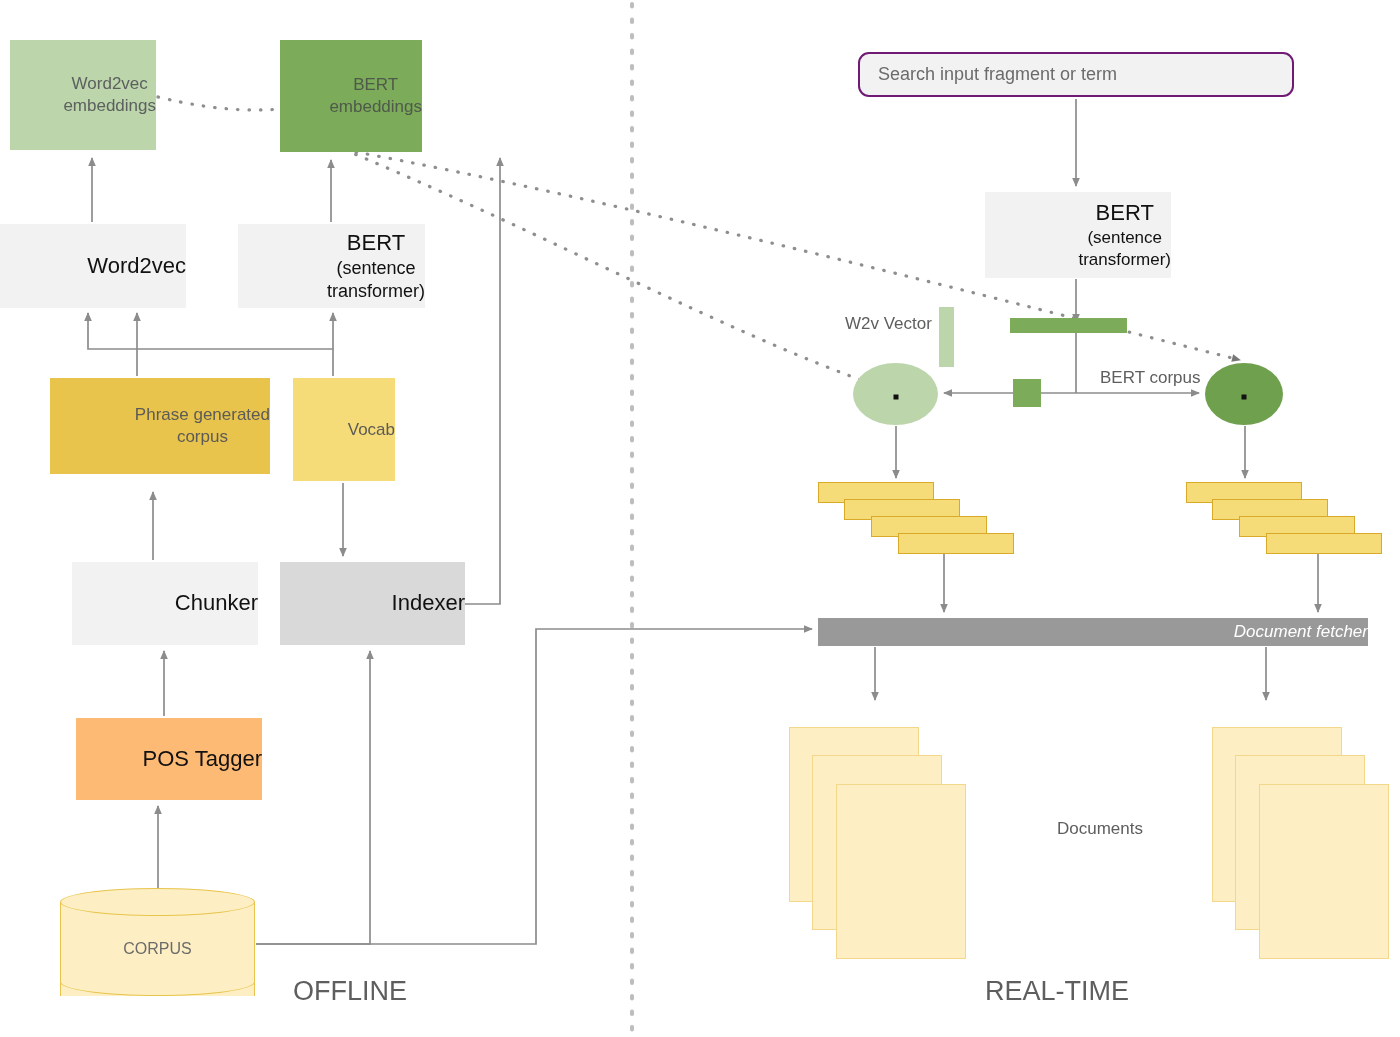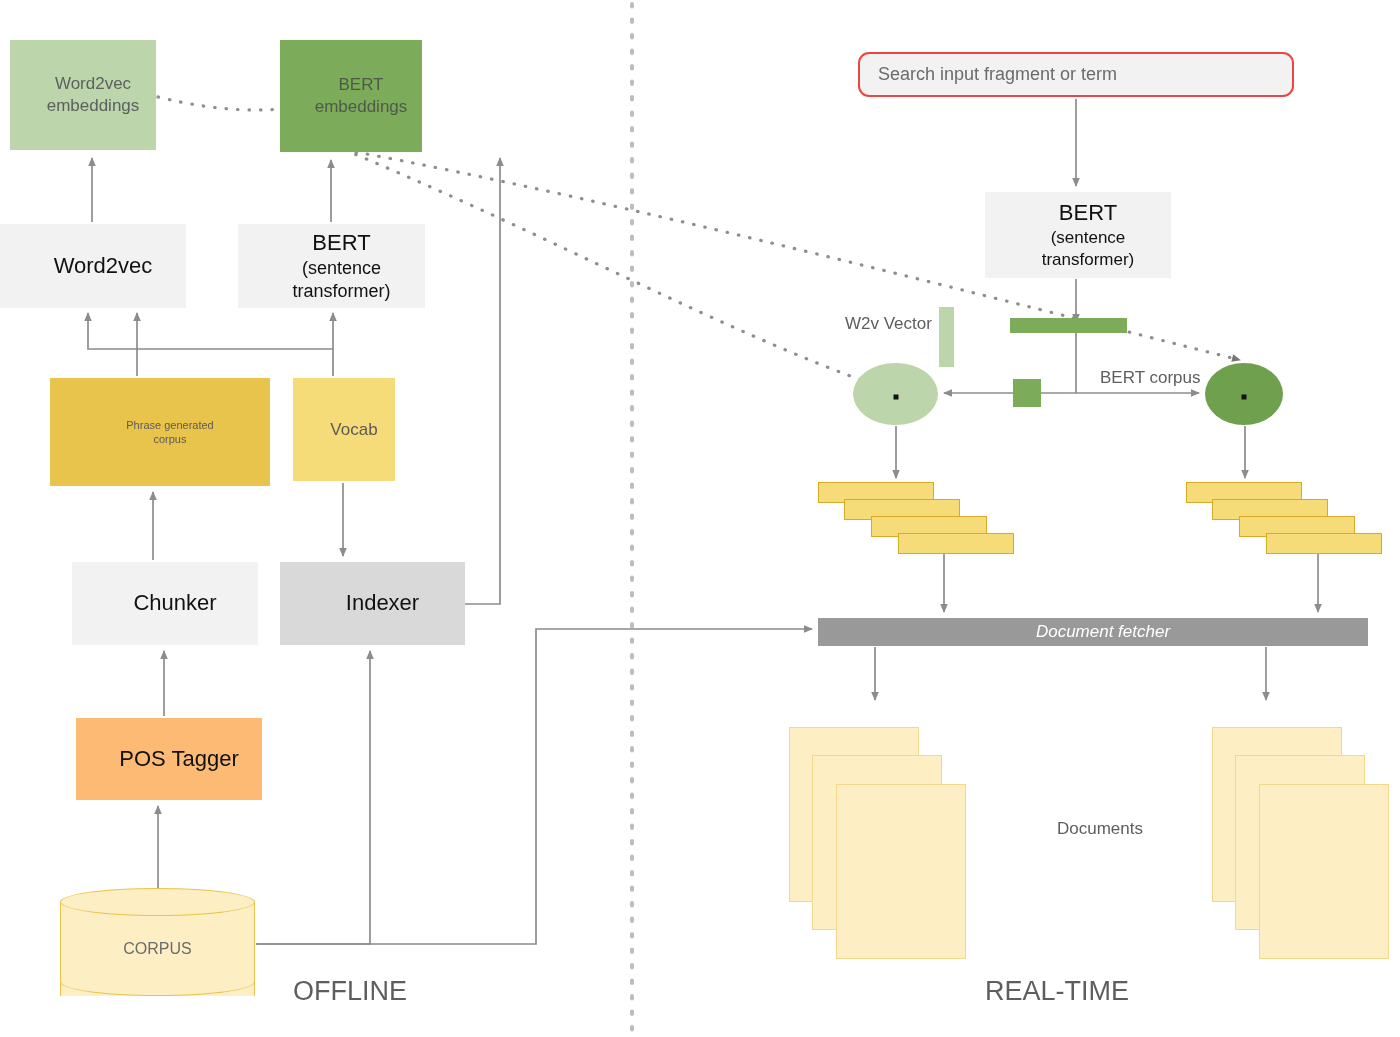--- a/index.html
+++ b/index.html
@@ -16,21 +16,21 @@
   #diagram {
     position: absolute;
     inset: 0;
     width: 1400px;
     height: 1037px;
   }
   .node {
     position: absolute;
     display: flex;
     align-items: center;
-    justify-content: center;
+    justify-content: flex-end;
     text-align: center;
     line-height: 1.28;
     padding-left: 20px;
   }
   
   .box-w2v-emb {
     left: 10px; top: 40px; width: 146px; height: 110px;
     background: #BCD5AA; color: #5c6160; font-size: 17px;
   }
   .box-bert-emb {
@@ -44,22 +44,22 @@
   .box-w2v {
     left: 0px; top: 224px; width: 186px; height: 84px;
     background: #F2F2F2; color: #111; font-size: 22px;
   }
   .box-bert {
     left: 238px; top: 224px; width: 187px; height: 84px;
     background: #F2F2F2; color: #111; font-size: 18px;
   }
   .box-bert .big { font-size: 22px; display:block; }
   .box-phrase {
-    left: 50px; top: 378px; width: 220px; height: 108px;
-    background: #E8C44D; color: #5c5b56; font-size: 11px;
+    left: 50px; top: 378px; width: 220px; height: 96px;
+    background: #E8C44D; color: #5c5b56; font-size: 17px;
   }
   .box-vocab {
     left: 293px; top: 378px; width: 102px; height: 103px;
     background: #F6DC79; color: #5c5b56; font-size: 17px;
   }
   .box-chunker {
     left: 72px; top: 562px; width: 186px; height: 83px;
     background: #F2F2F2; color: #111; font-size: 22px;
   }
   .box-indexer {
@@ -67,21 +67,21 @@
     background: #D9D9D9; color: #111; font-size: 22px;
   }
   .box-pos {
     left: 76px; top: 718px; width: 186px; height: 82px;
     background: #fdba74; color: #111; font-size: 22px;
   }
   
   .box-search {
     left: 858px; top: 52px; width: 436px; height: 45px;
     background: #F2F2F2;
-    border: 2px solid #ef4444;
+    border: 2px solid #701a75;
     border-radius: 11px;
     color: #6b6b6b; font-size: 18px;
     justify-content: flex-start;
     padding-left: 18px;
   }
   .box-bert-rt {
     left: 985px; top: 192px; width: 186px; height: 86px;
     background: #F2F2F2; color: #111; font-size: 17px;
   }
   .box-bert-rt .big { font-size: 22px; display:block; }

